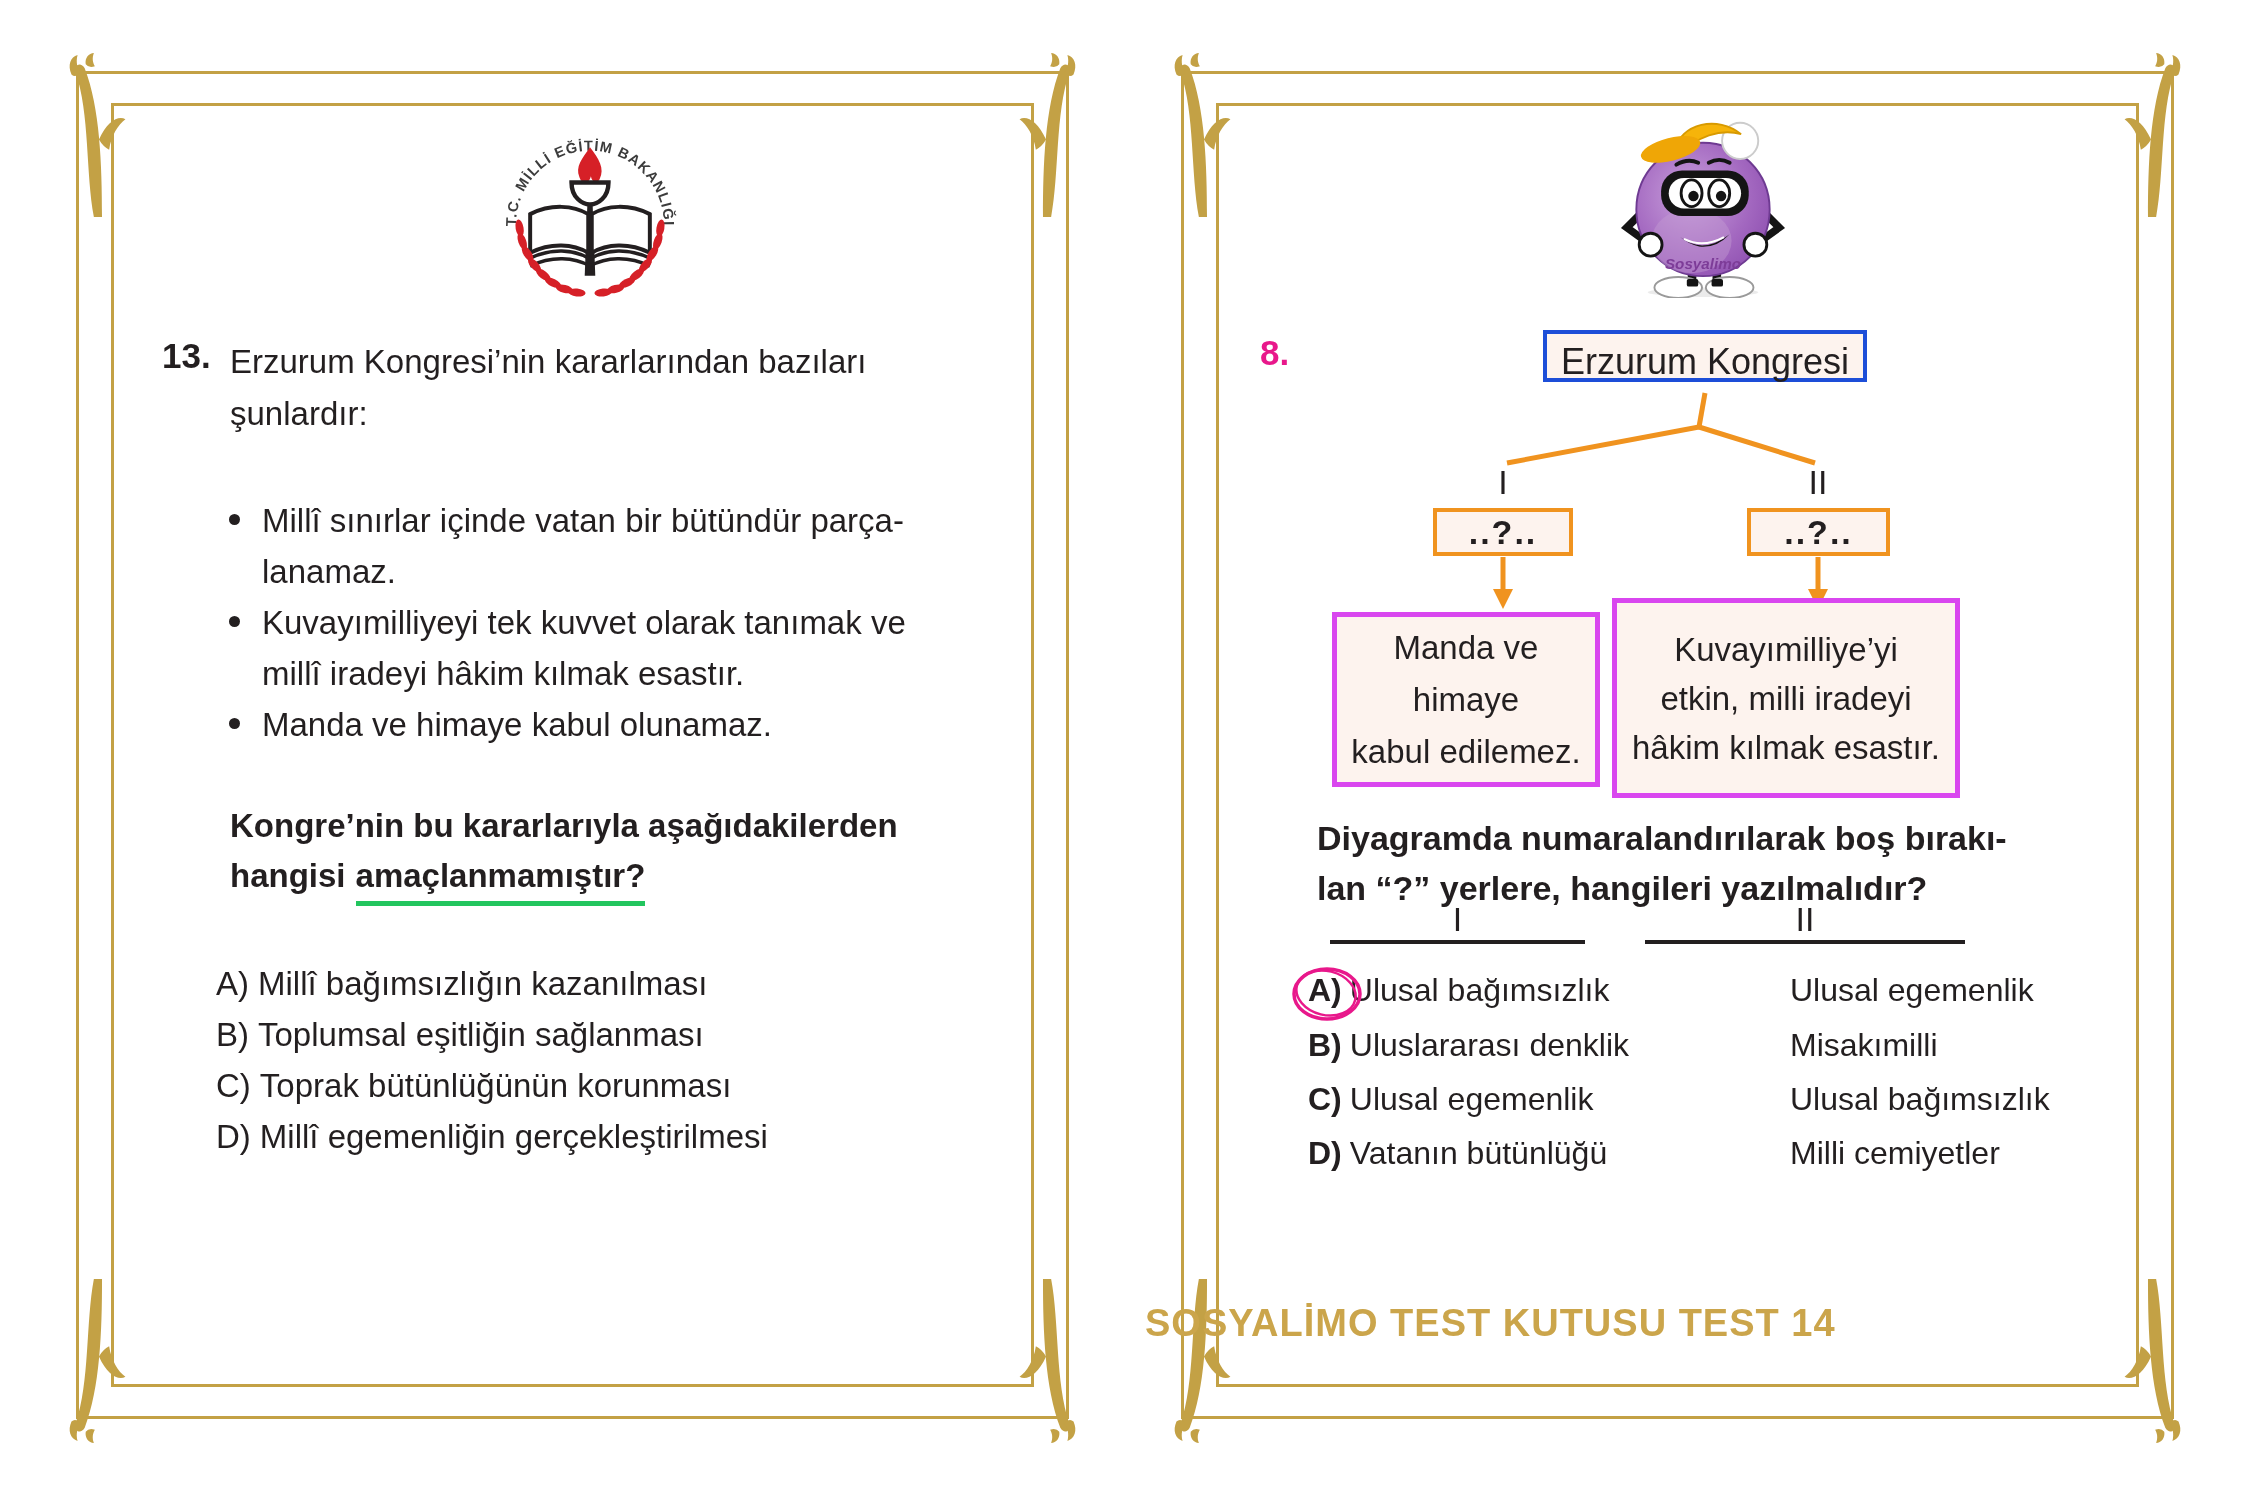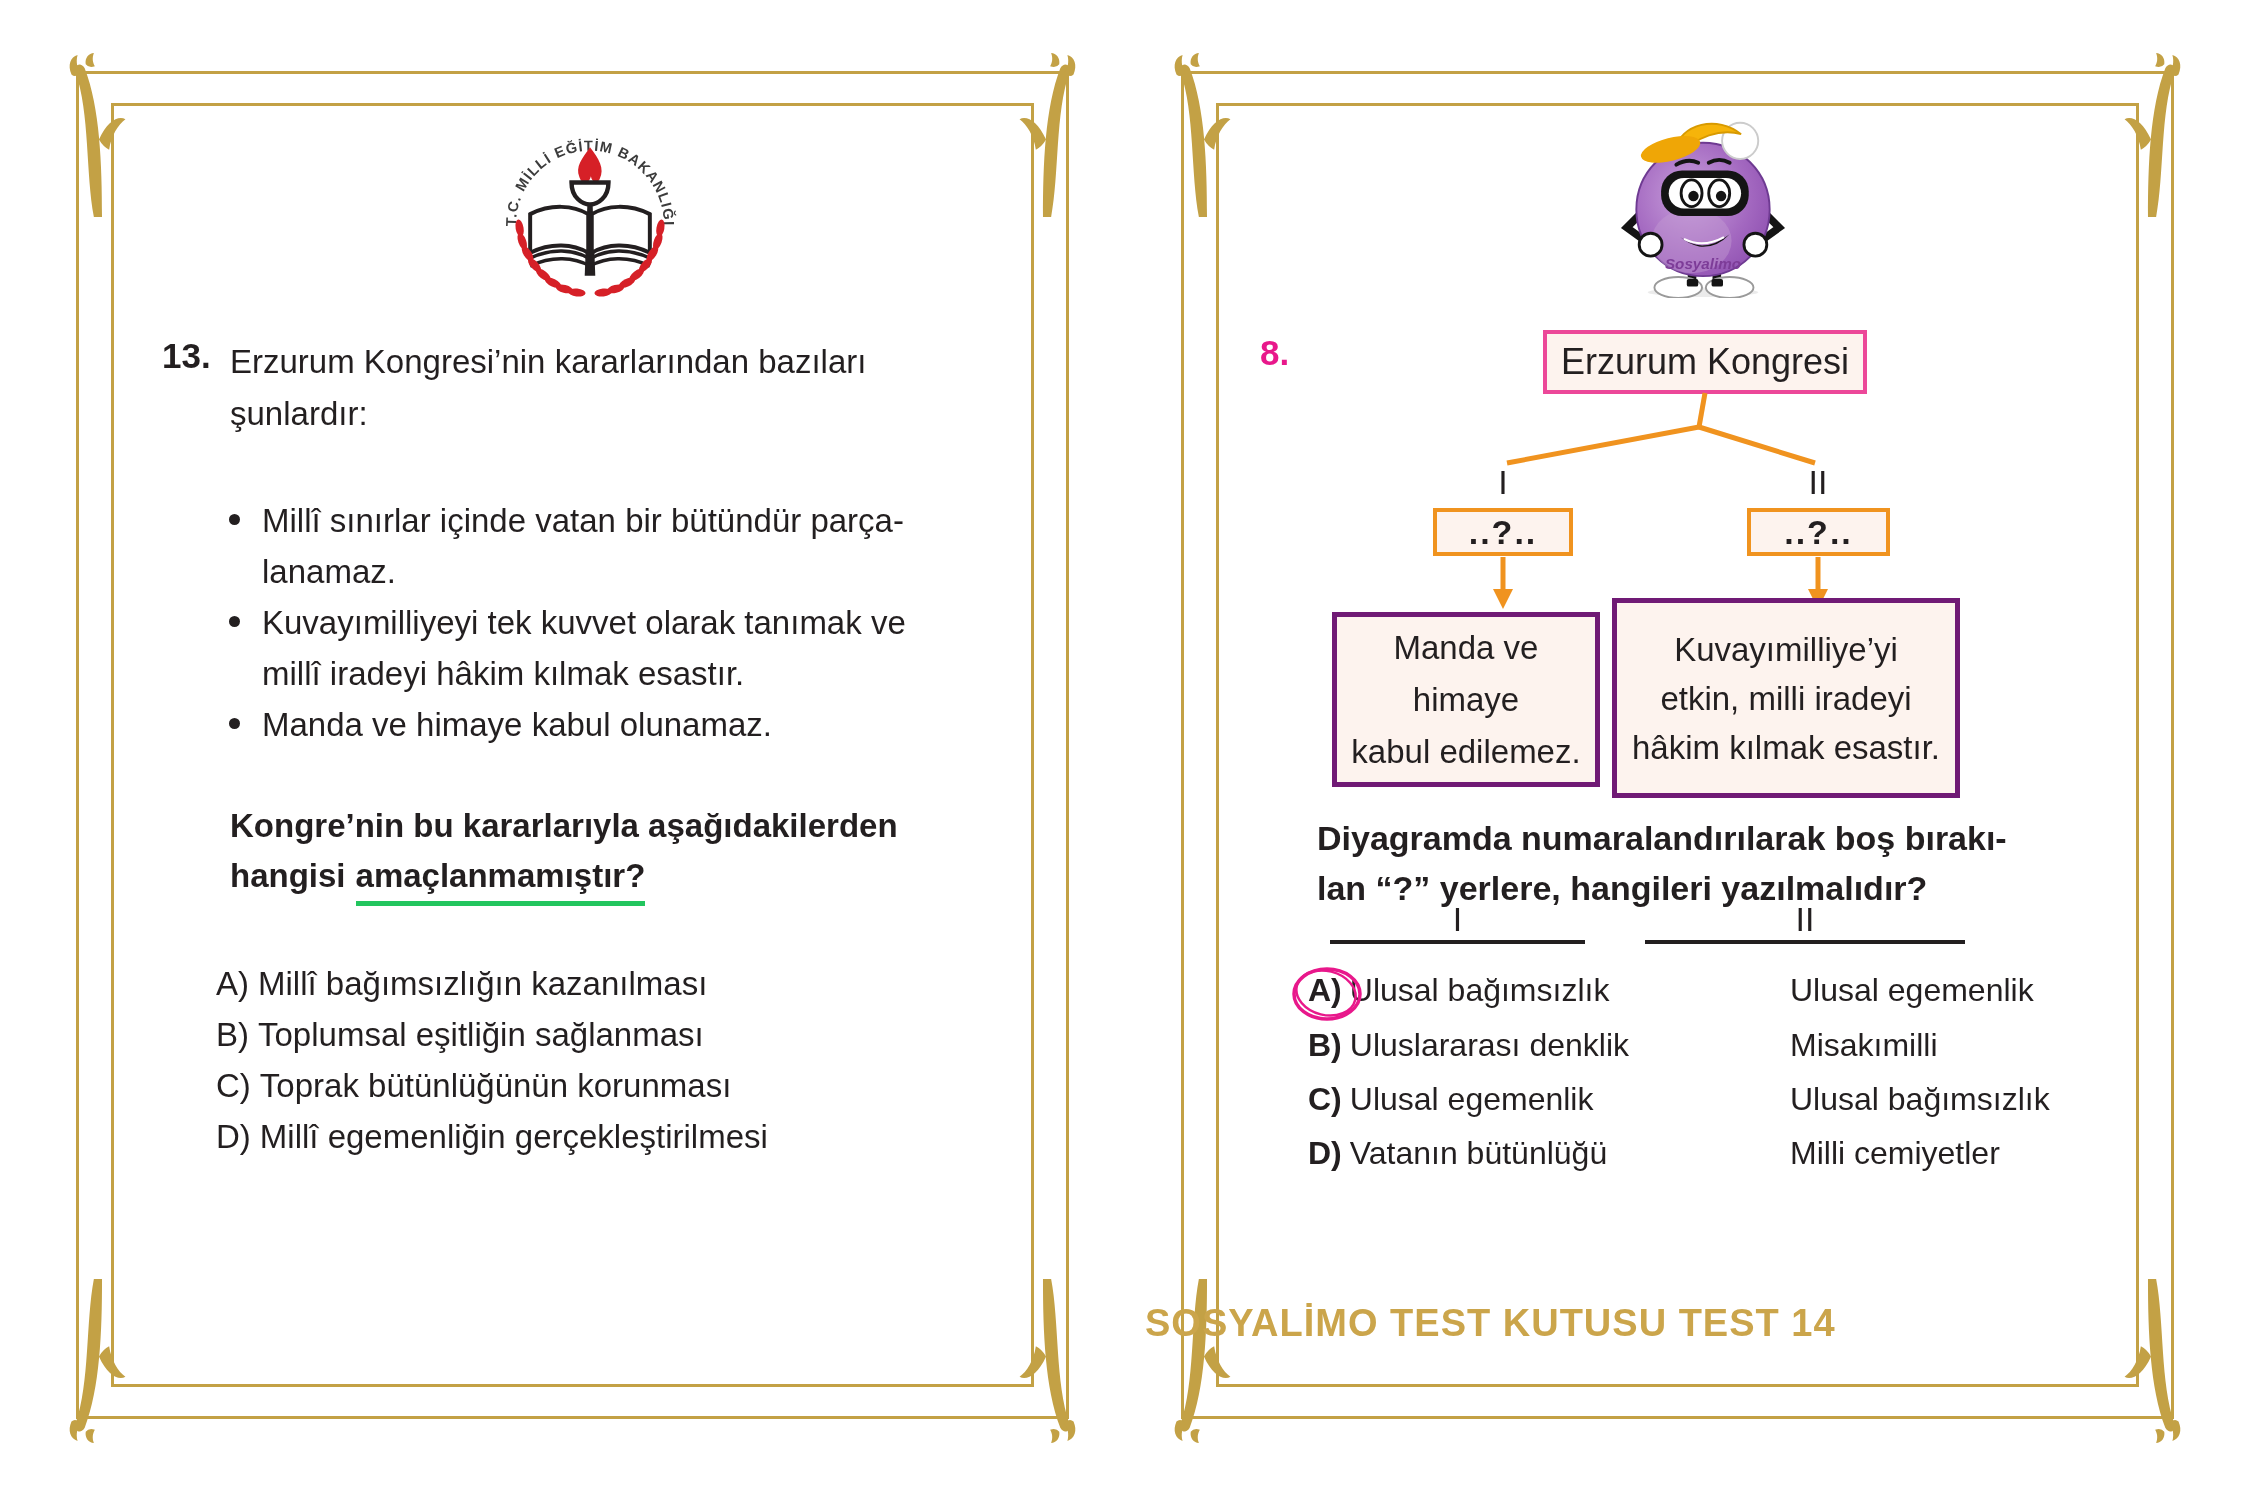--- a/index.html
+++ b/index.html
@@ -30,30 +30,30 @@
   .bulletsL { position:absolute; left:222px; top:455px; margin:0; padding:0; list-style:none; font-size:33px; line-height:51px; width:680px; }
   .bulletsL li { position:relative; }
   .bulletsL li::before { content:""; position:absolute; left:-33px; top:19px; width:11px; height:11px; border-radius:50%; background:#231f20; }
   .stemL { position:absolute; left:190px; top:761px; font-size:33px; font-weight:bold; line-height:50px; }
   .stemL .ul { border-bottom:5px solid #22c55e; padding-bottom:7px; }
   .stemL .pre { margin-right:10px; }
   .optL { position:absolute; left:176px; font-size:33px; white-space:nowrap; }
   .optL .letter { margin-right:9px; }
 
   
-  .root-box { position:absolute; left:398px; top:290px; width:324px; height:64px; box-sizing:border-box;
-    border:4px solid #ec4899; background:#fdf3ee; font-size:36px; text-align:center; line-height:56px; }
+  .root-box { position:absolute; left:398px; top:290px; width:324px; height:52px; box-sizing:border-box;
+    border:4px solid #1d4ed8; background:#fdf3ee; font-size:36px; text-align:center; line-height:56px; }
   .branch-lbl { position:absolute; width:44px; text-align:center; font-size:34px; top:423px; }
   .lblI  { left:336px; }
   .lblII { left:651px; }
   .qbox { position:absolute; box-sizing:border-box; border:4px solid #f0931f; background:#fdf3ee;
     font-size:34px; font-weight:600; letter-spacing:2px; text-align:center; line-height:40px; }
   .qbox1 { left:288px; top:468px; width:140px; height:48px; }
   .qbox2 { left:602px; top:468px; width:143px; height:48px; }
-  .big-box { position:absolute; box-sizing:border-box; border:5px solid #701a75; background:#fdf3ee;
+  .big-box { position:absolute; box-sizing:border-box; border:5px solid #d946ef; background:#fdf3ee;
     display:flex; flex-direction:column; justify-content:center; text-align:center; font-size:33px; }
   .big1 { left:187px; top:572px; width:268px; height:175px; line-height:52px; }
   .big2 { left:467px; top:558px; width:348px; height:200px; line-height:49px; }
   .connectors { position:absolute; left:150px; top:345px; width:700px; height:230px; }
 
   .stemR { position:absolute; left:172px; top:773px; font-size:34px; font-weight:bold; line-height:50px; }
   .col-head { position:absolute; top:860px; height:44px; box-sizing:border-box; border-bottom:4px solid #231f20;
     text-align:center; font-size:34px; }
   .col-head.h1 { left:185px; width:255px; }
   .col-head.h2 { left:500px; width:320px; }

